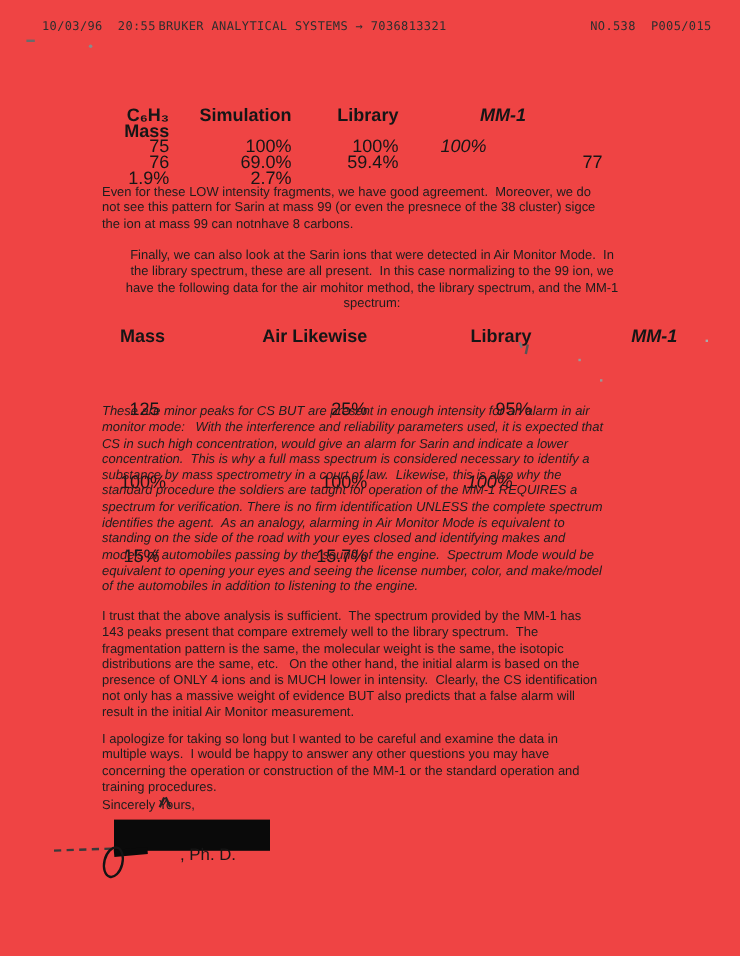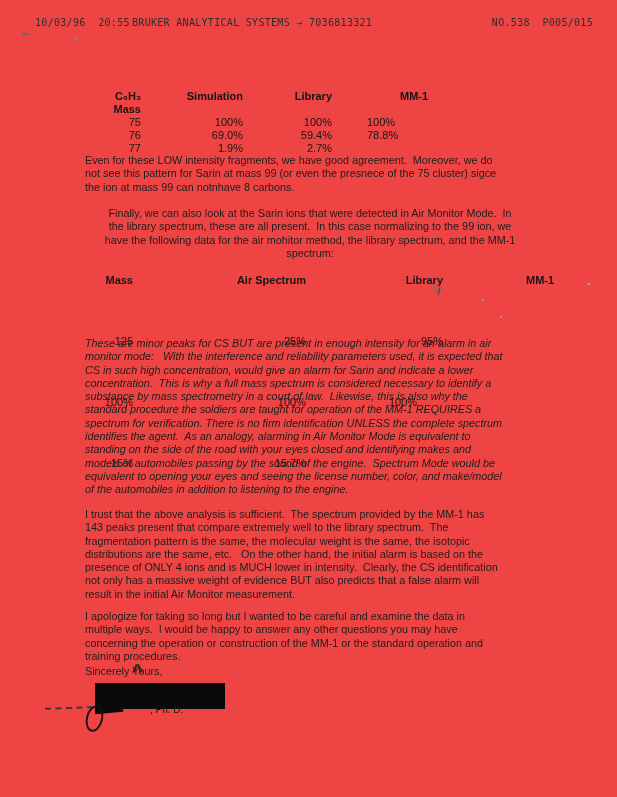--- a/index.html
+++ b/index.html
@@ -10,33 +10,33 @@
     color:#1d1d1d;
   }
   
   .fax-header{position:absolute;top:17px;left:0;width:100%;height:14px;
     font-family:"DejaVu Sans Mono",monospace;font-size:10px;color:#2e2e2e;
     letter-spacing:0.3px;}
   .fh-date{position:absolute;left:35px;top:0;white-space:pre;}
   .fh-sender{position:absolute;left:132px;top:0;white-space:pre;}
   .fh-page{position:absolute;right:24px;top:0;white-space:pre;}
   
-  .tbl{position:absolute;display:grid;font-size:11px;line-height:13px;color:#161616;}
+  .tbl{position:absolute;display:grid;font-size:15px;line-height:13px;color:#161616;}
   .tbl .hdr{font-weight:bold;}
   .t1{left:85px;top:90px;grid-template-columns:56px 102px 89px 170px;}
   .t2{left:100px;top:274px;grid-template-columns:33px 125px 89px 170px;gap:48px;}
   .c0,.c1,.c2{text-align:right;}
-  .c3{text-align:left;padding-left:35px;}
+  .c3{text-align:left;padding-left:35px;font-style:italic;}
   .t1 .hdr.c3{padding-left:68px;}
   
   .para{position:absolute;left:85px;width:450px;margin:0;
     font-size:10.8px;line-height:13.3px;white-space:pre-wrap;color:#1d1d1d;}
   .p1{top:154px;} .p2{top:207px;text-align:center;} .p3{top:337px;font-style:italic;} .p4{top:508px;} .p5{top:610px;}
   .sincerely{position:absolute;left:85px;top:665px;margin:0;font-size:10.8px;}
-  .phd{position:absolute;left:150px;top:704px;font-size:10px;color:#161616;}
+  .phd{position:absolute;left:150px;top:704px;font-size:14px;color:#161616;}
   
   .redaction{position:absolute;left:95px;top:683px;width:130px;height:26px;background:#0a0a0a;}
   .redaction-tail{position:absolute;left:95px;top:707px;width:28px;height:6px;background:#0a0a0a;transform:rotate(-5deg);}
   .sig-loop{position:absolute;left:86px;top:705px;width:13px;height:23px;
     border:2px solid #141414;border-radius:50% 50% 50% 50%;transform:rotate(14deg);background:transparent;}
   .pen-dashes{position:absolute;left:45px;top:707px;width:48px;height:0;
     border-top:2px dashed #3a3a3a;transform:rotate(-2deg);}
   .caret-stroke{position:absolute;width:1.5px;height:9px;background:#222;}
   .caret-l{left:134px;top:664px;transform:rotate(25deg);}
   .caret-r{left:139px;top:664px;transform:rotate(-25deg);}
@@ -76,38 +76,37 @@
     <div class="hdr c3">MM-1</div>
 
     <div class="c0">75</div>
     <div class="c1">100%</div>
     <div class="c2">100%</div>
     <div class="c3">100%</div>
 
     <div class="c0">76</div>
     <div class="c1">69.0%</div>
     <div class="c2">59.4%</div>
-    <div class="c3">78.8%</div>
 
     <div class="c0">77</div>
     <div class="c1">1.9%</div>
     <div class="c2">2.7%</div>
   </div>
 
   <p class="para p1">Even for these LOW intensity fragments, we have good agreement.  Moreover, we do
-not see this pattern for Sarin at mass 99 (or even the presnece of the 75 cluster) sigce
+not see this pattern for Sarin at mass 99 (or even the presnece of the 38 cluster) sigce
 the ion at mass 99 can notnhave 8 carbons.</p>
   <p class="para p2">Finally, we can also look at the Sarin ions that were detected in Air Monitor Mode.  In
 the library spectrum, these are all present.  In this case normalizing to the 99 ion, we
 have the following data for the air mohitor method, the library spectrum, and the MM-1
 spectrum:</p>
 
   <div class="tbl t2">
     <div class="hdr c0">Mass</div>
-    <div class="hdr c1">Air Spectrum</div>
+    <div class="hdr c1">Air Likewise</div>
     <div class="hdr c2">Library</div>
     <div class="hdr c3">MM-1</div>
 
     <div class="c0">125</div>
     <div class="c1">25%</div>
     <div class="c2">95%</div>
 
     <div class="c0">99</div>
     <div class="c1">100%</div>
     <div class="c2">100%</div>

